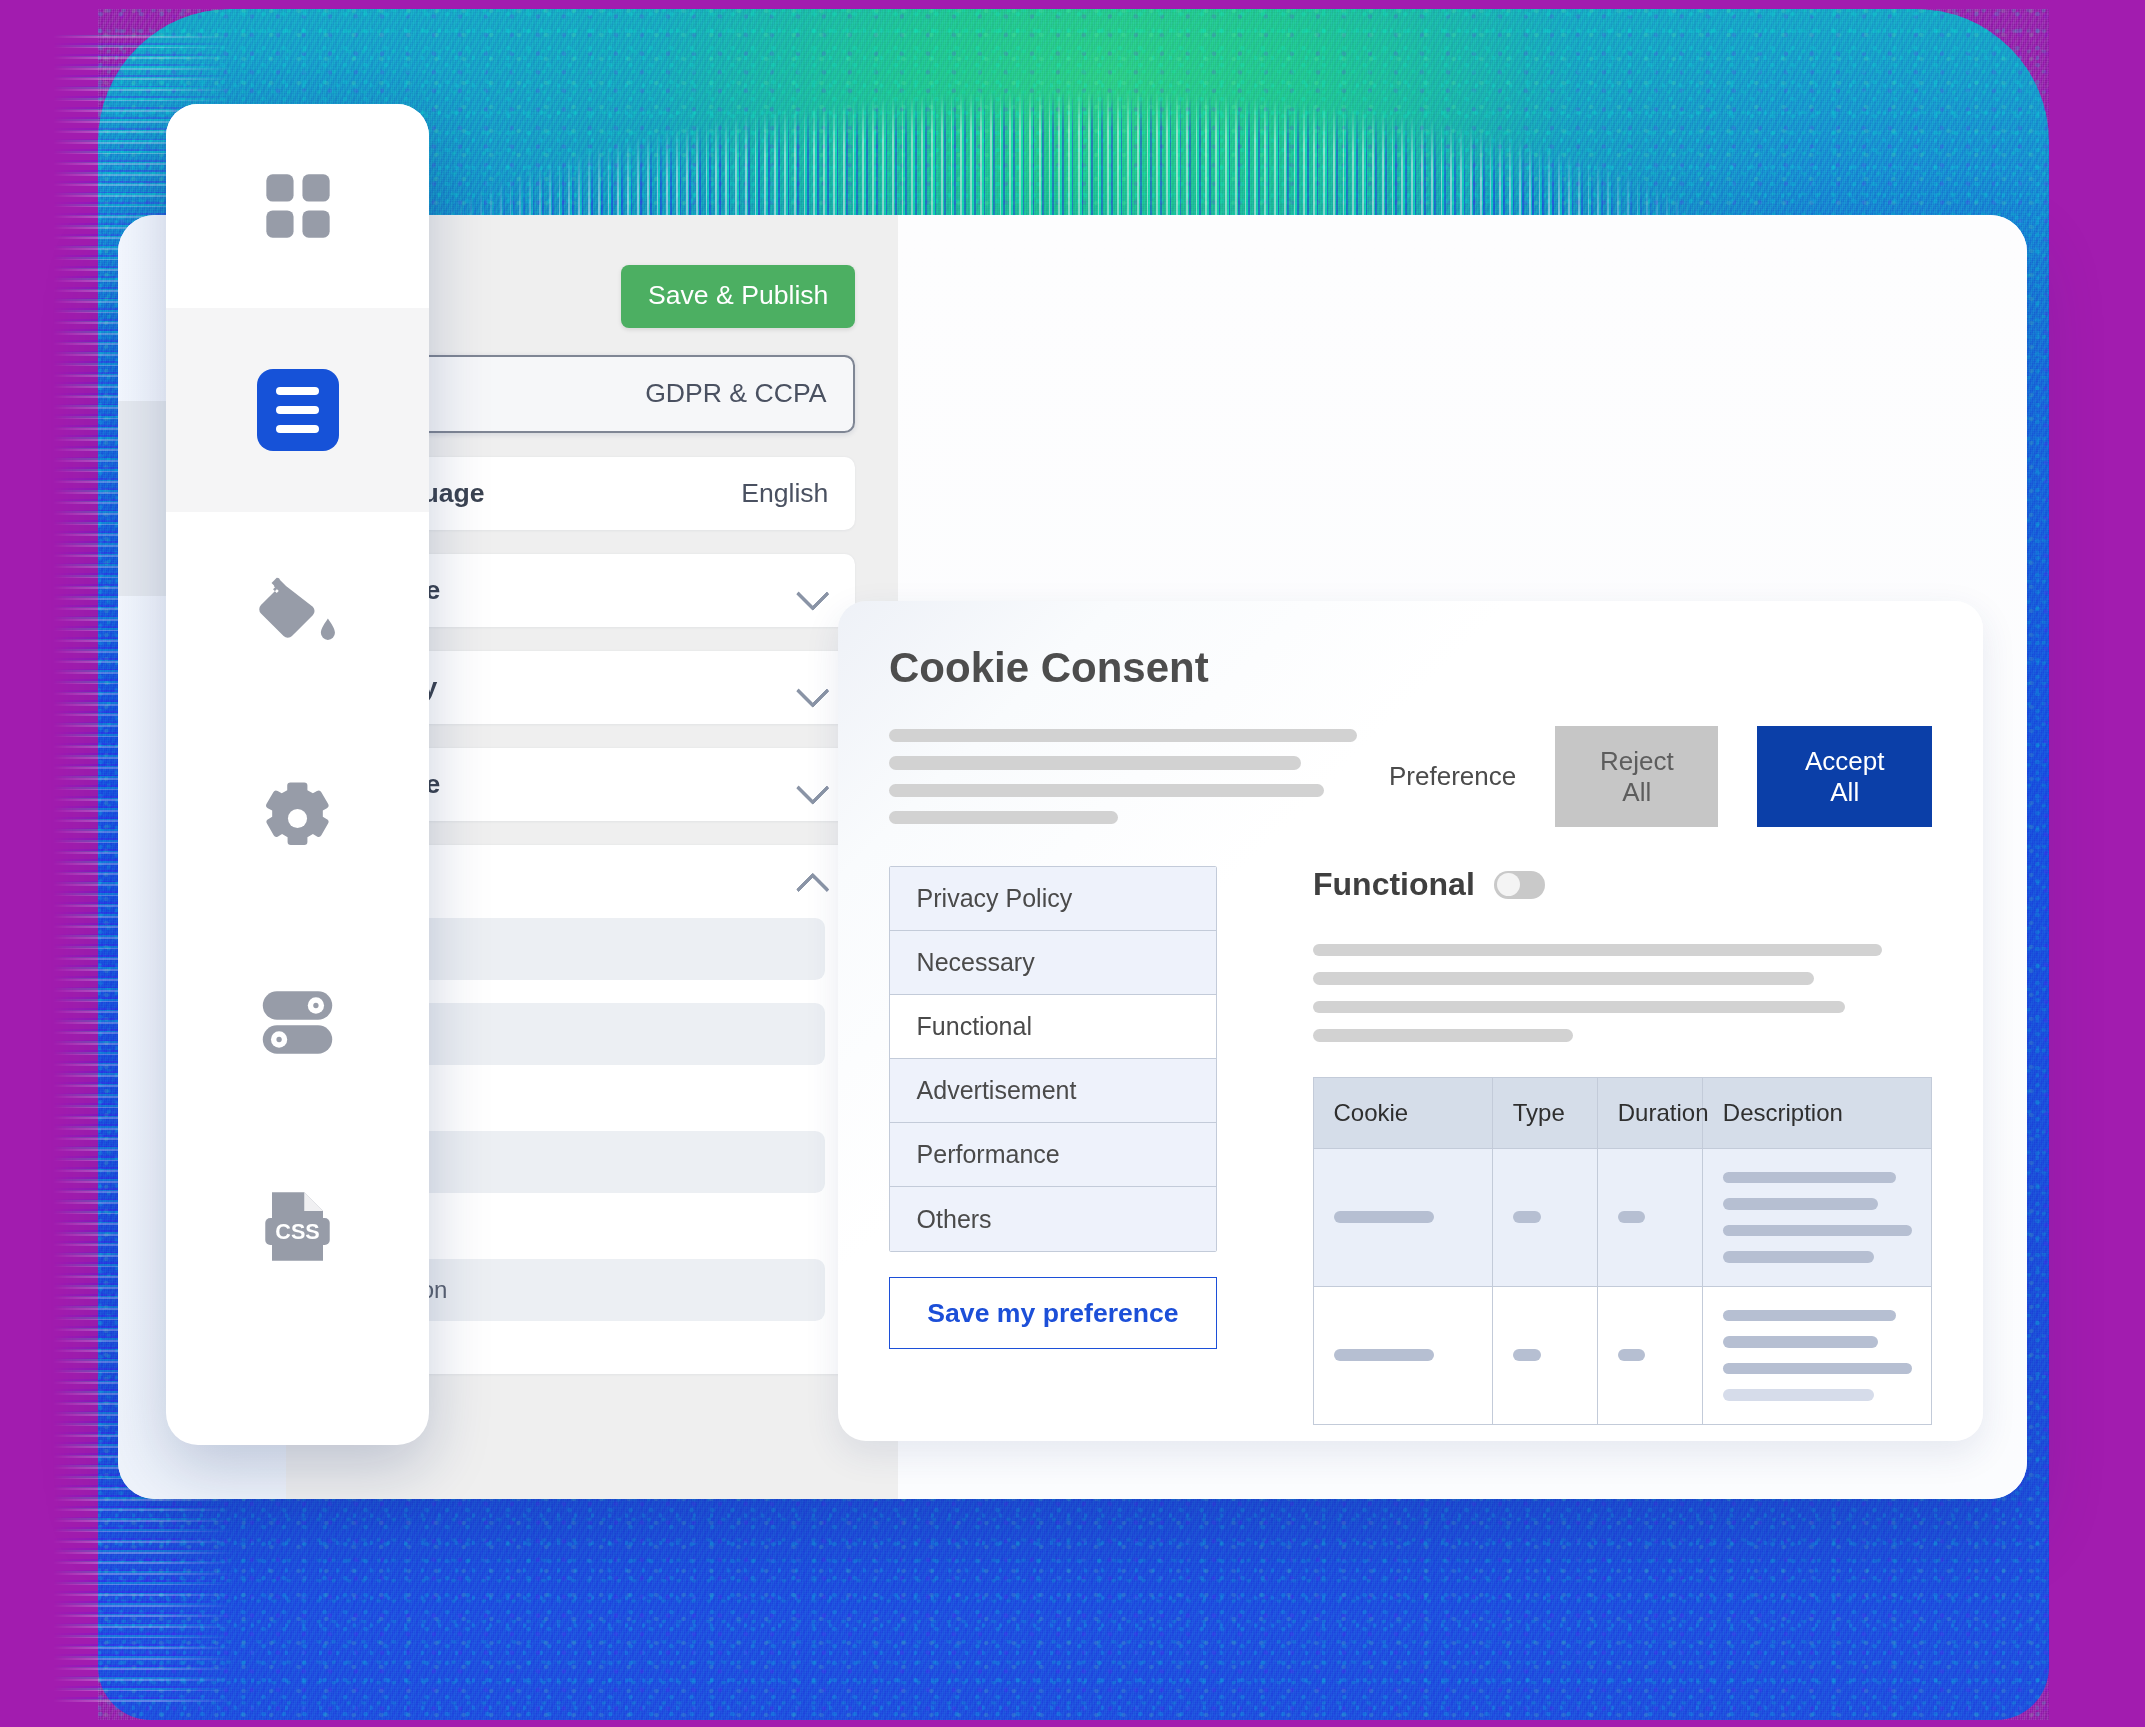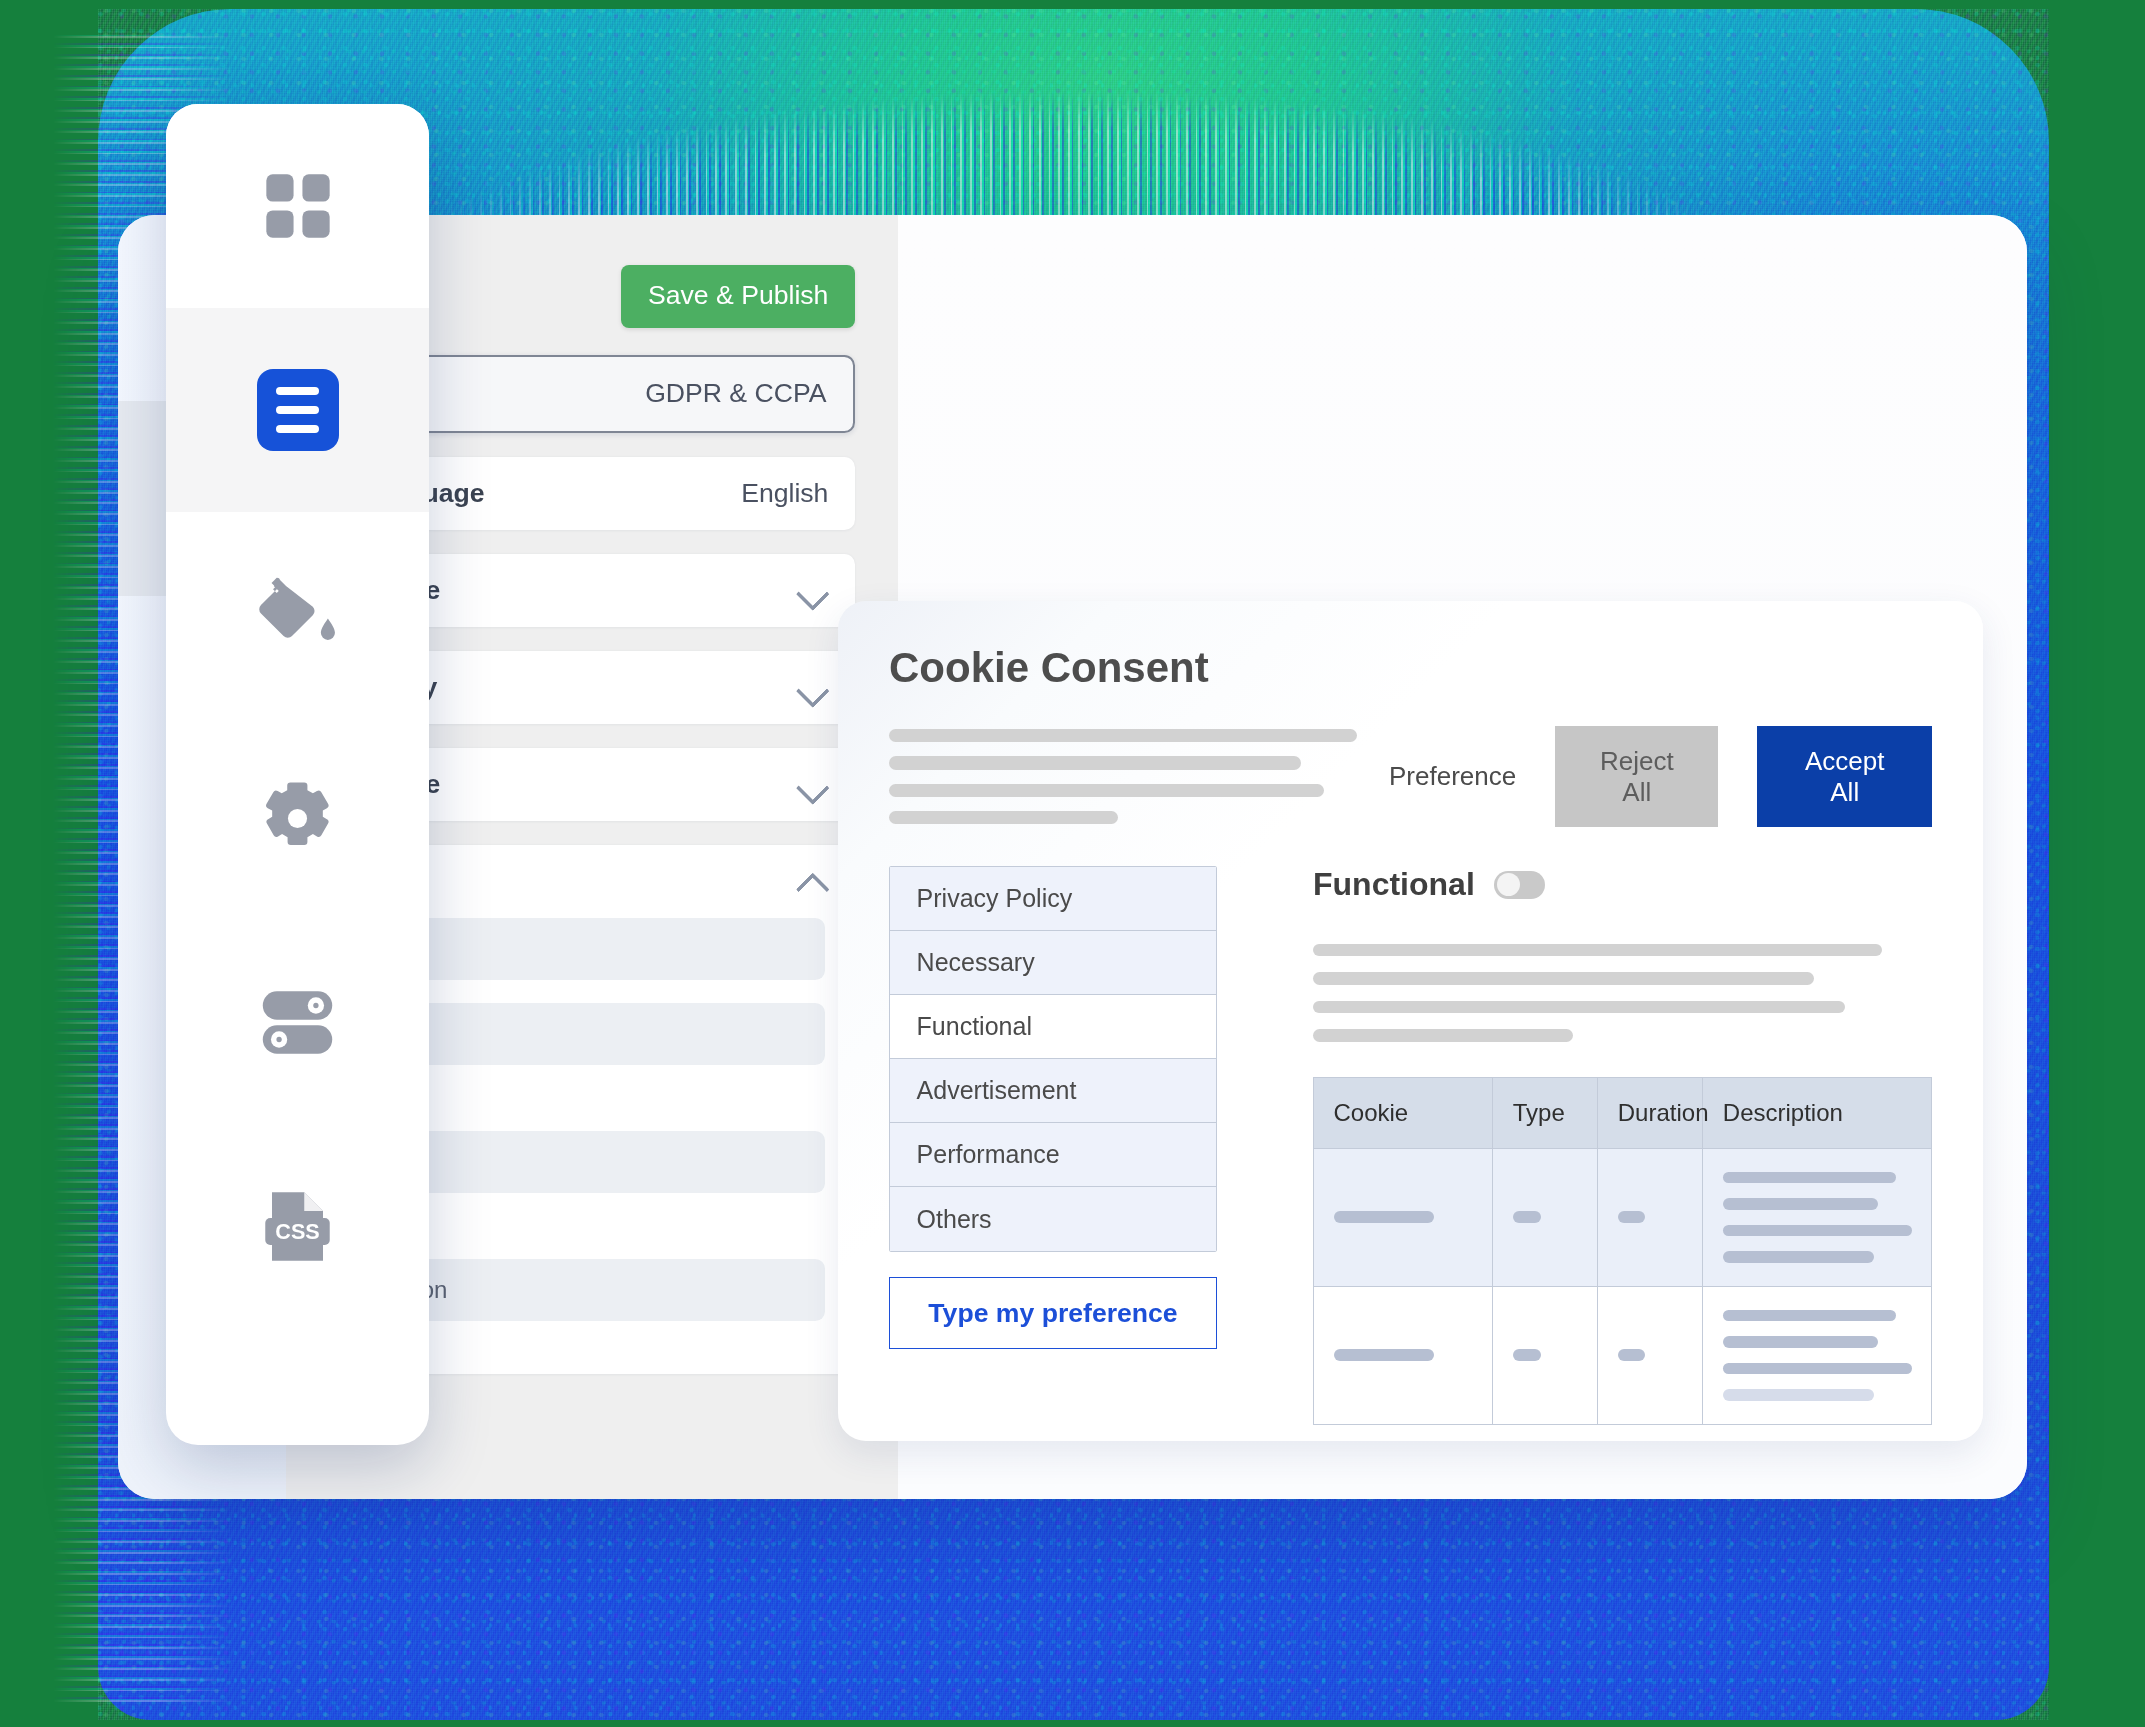--- a/index.html
+++ b/index.html
@@ -8,21 +8,21 @@
     height: 1727px;
     overflow: hidden;
     background: #000;
     font-family: "Liberation Sans", sans-serif;
   }
 
   #stage {
     position: relative;
     width: 2146px;
     height: 1727px;
-    background: #15803d;
+    background: #a21caf;
     overflow: hidden;
   }
 
   
   .blob-wrap {
     position: absolute;
     inset: 0;
     overflow: hidden;
   }
   .blob {
@@ -586,21 +586,21 @@
 
       <div class="cat-col">
         <div class="cat-list">
           <div class="cat-item">Privacy Policy</div>
           <div class="cat-item">Necessary</div>
           <div class="cat-item active">Functional</div>
           <div class="cat-item">Advertisement</div>
           <div class="cat-item">Performance</div>
           <div class="cat-item">Others</div>
         </div>
-        <button class="btn-savepref">Type my preference</button>
+        <button class="btn-savepref">Save my preference</button>
       </div>
 
       <div class="detail-col">
 
         <div class="detail-head">
           <span class="detail-title">Functional</span>
           <span class="toggle"></span>
         </div>
 
         <div class="detail-skel">

